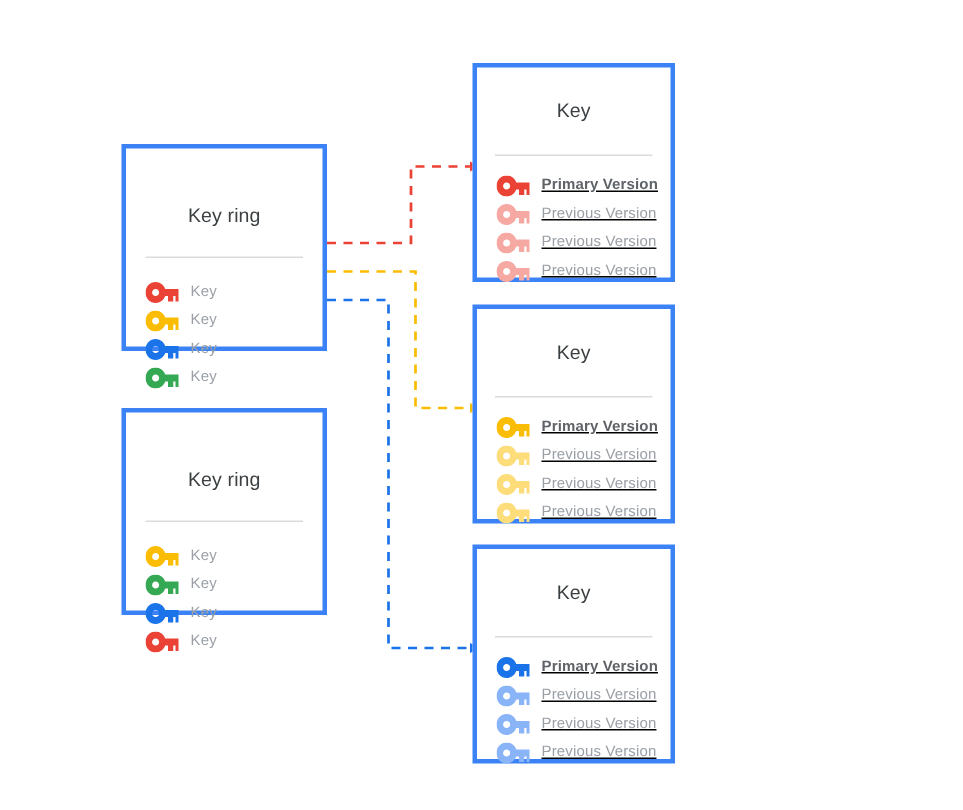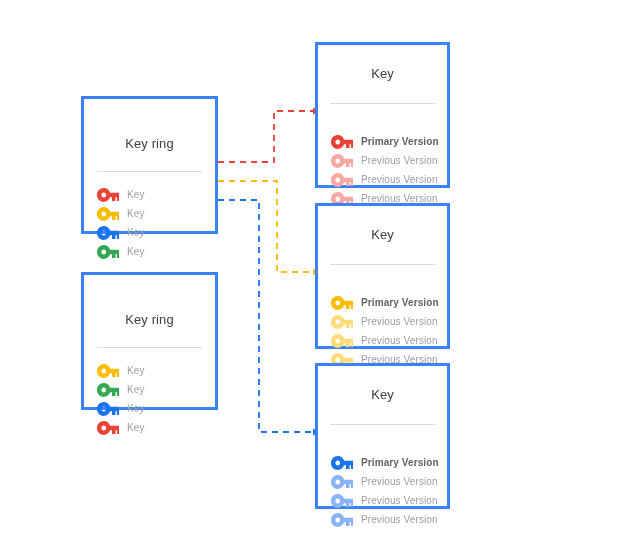--- a/index.html
+++ b/index.html
@@ -75,21 +75,21 @@
   #keyring-2 .card-divider { width: 105px; margin-top: 20px; }
   #keyring-1 .rows,
   #keyring-2 .rows { margin-top: 13px; margin-left: 13px; }
 
   
   #key-red    { left: 315px; top: 42px;  width: 135px; height: 146px; }
   #key-yellow { left: 315px; top: 203px; width: 135px; height: 146px; }
   #key-blue   { left: 315px; top: 363px; width: 135px; height: 146px; }
   .keycard .card-title { margin-top: 21px; }
   .keycard .card-divider { width: 105px; margin-top: 22px; }
-  .keycard .rows { margin-top: 28px; margin-left: 13px; }
+  .keycard .rows { margin-top: 10px; margin-left: 13px; text-decoration: underline; }
   .keycard .row { height: 19px; }
 
   
   #connectors {
     position: absolute;
     left: 0; top: 0;
     width: 642px;
     height: 540px;
     pointer-events: none;
   }

